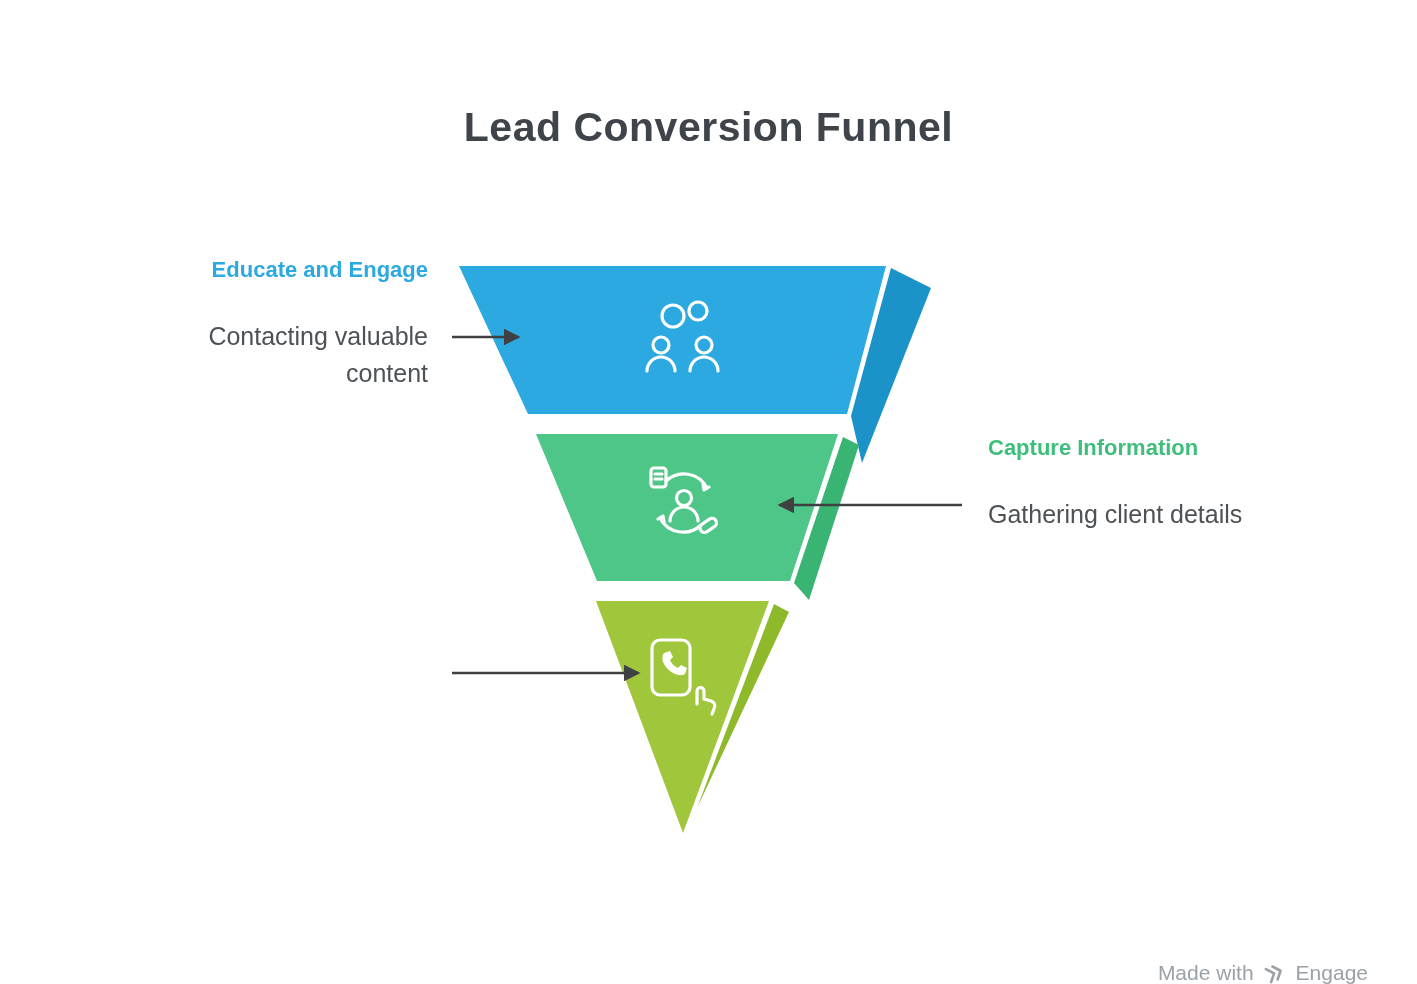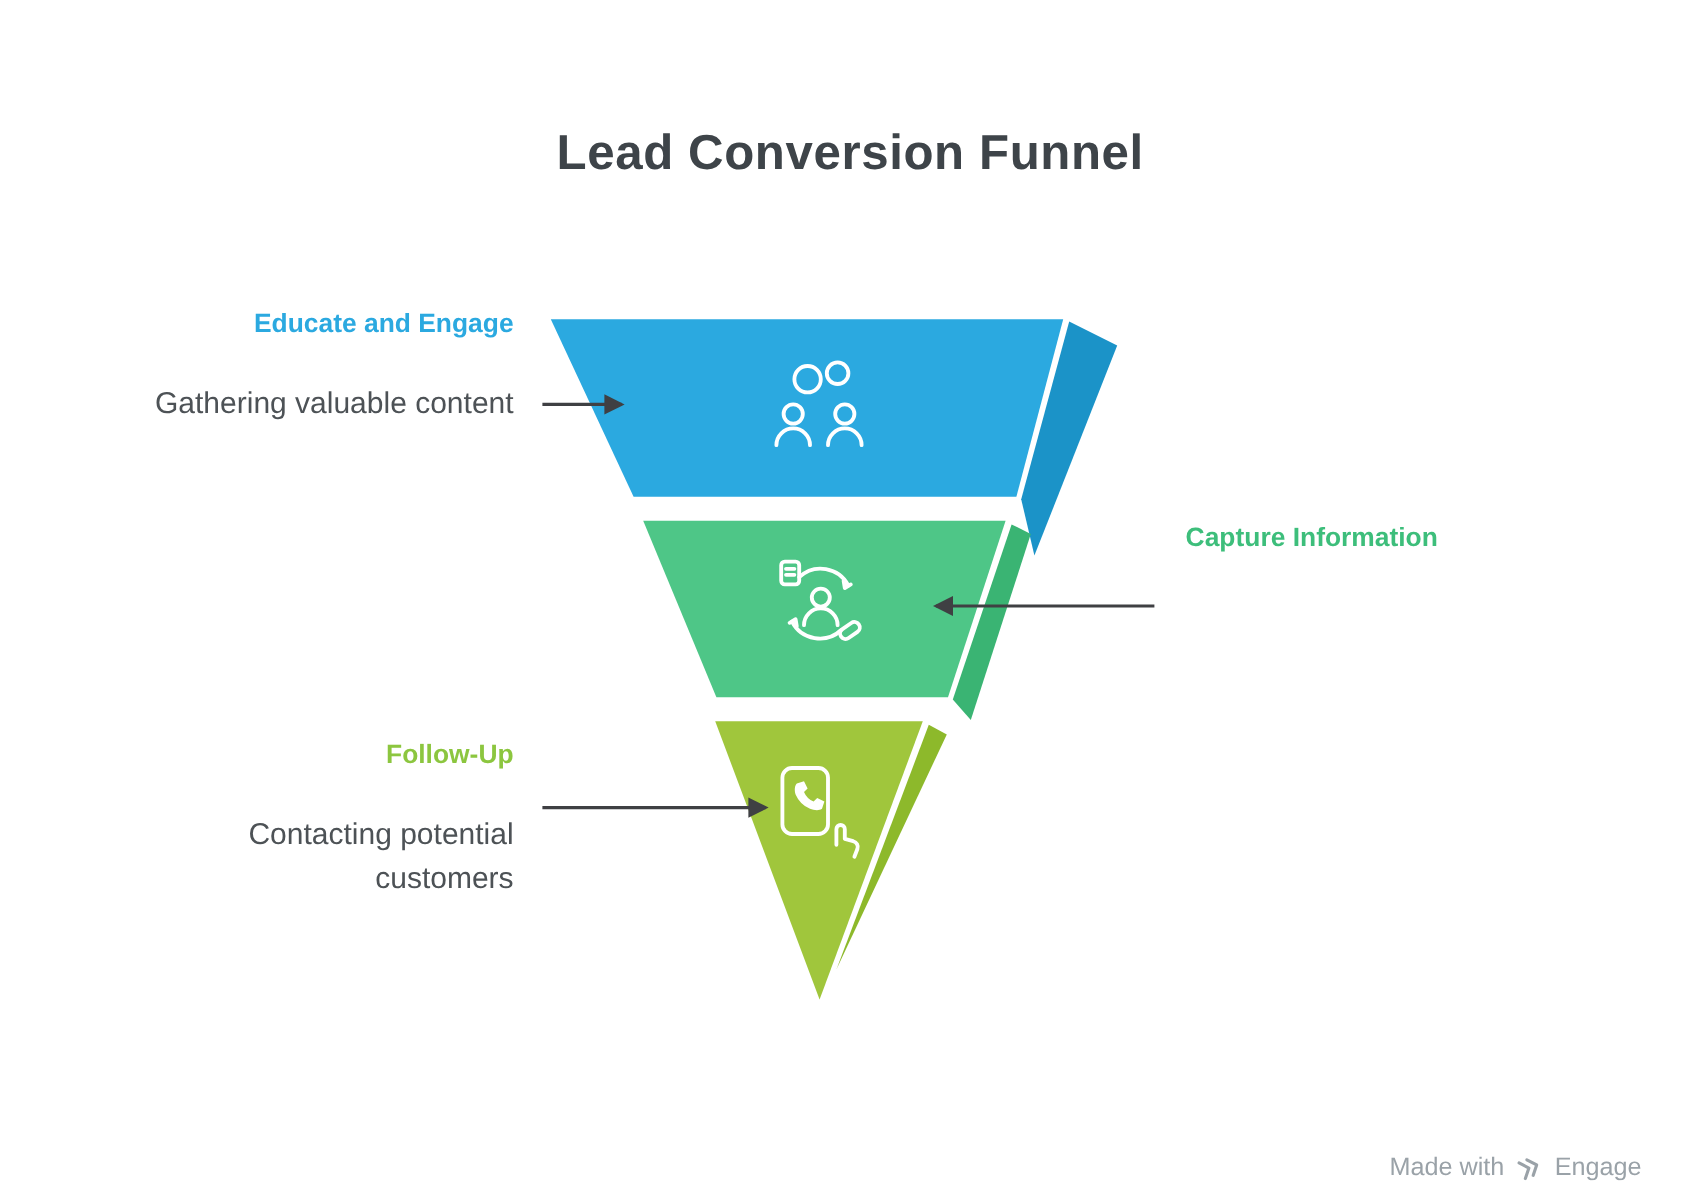--- a/index.html
+++ b/index.html
@@ -89,31 +89,28 @@
       <path d="M697 704 v-13 a3.5 3.5 0 0 1 7 0 v8 l7 2 c3 1 4.5 3.5 3.5 6.5 l-2.5 6.5"></path>
     </g>
 
     <line class="connector" x1="452" y1="337" x2="518" y2="337" marker-end="url(#arrowhead)"></line>
     <line class="connector" x1="962" y1="505" x2="780" y2="505" marker-end="url(#arrowhead)"></line>
     <line class="connector" x1="452" y1="673" x2="638" y2="673" marker-end="url(#arrowhead)"></line>
   </svg>
 
   <div class="label align-right" style="left:128px;top:246px;width:300px;">
     <div class="label-heading lbl0">Educate and Engage</div>
-    <div class="label-desc">Gathering valuable content</div>
+    <div class="label-desc">Contacting valuable content</div>
   </div>
 
   <div class="label align-left" style="left:988px;top:424px;width:340px;">
     <div class="label-heading lbl1" style="width:240px;">Capture Information</div>
+    <div class="label-desc">Gathering client details</div>
   </div>
 
-  <div class="label align-right" style="left:128px;top:605px;width:300px;">
-    <div class="label-heading lbl2">Follow-Up</div>
-    <div class="label-desc">Contacting potential customers</div>
-  </div>
 
   <div class="footer">
     <span>Made with</span>
     <svg width="24" height="24" viewBox="0 0 24 24">
       <g transform="rotate(-22 12 12)" stroke="#9AA2A8" stroke-width="2.6" fill="none" stroke-linecap="round" stroke-linejoin="round">
         <path d="M5 5 L11 12 L5 19"></path>
         <path d="M12 5 L18 12 L12 19"></path>
       </g>
     </svg>
     <span>Engage</span>

